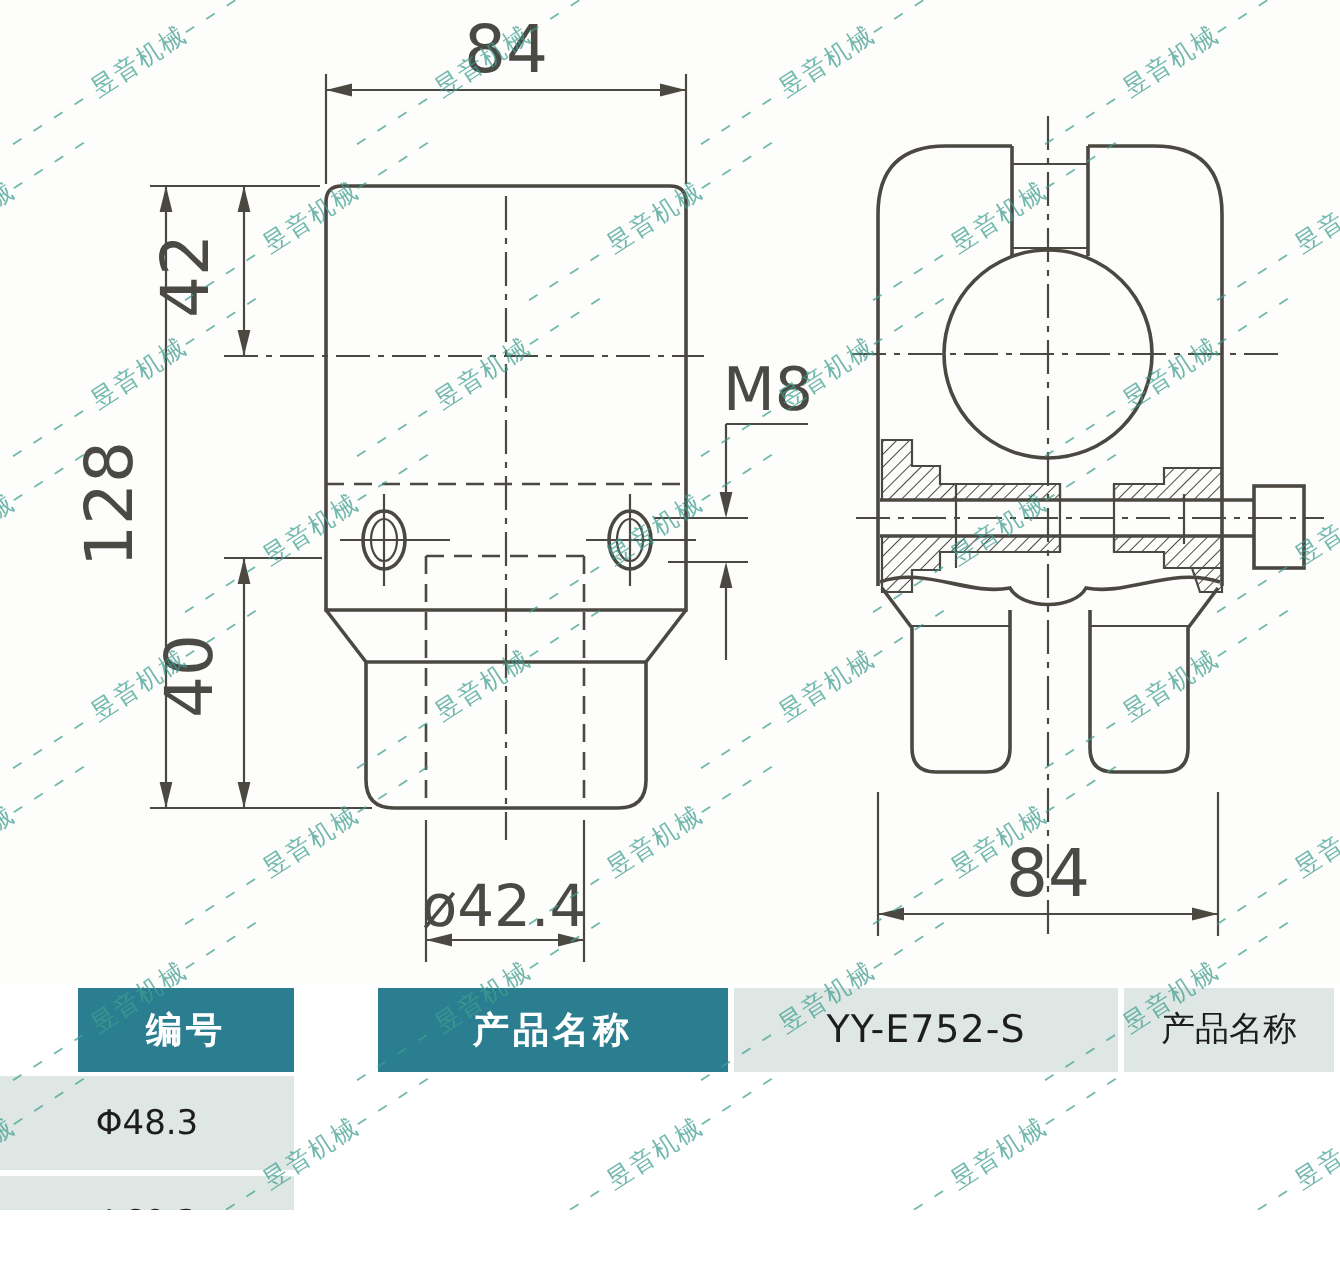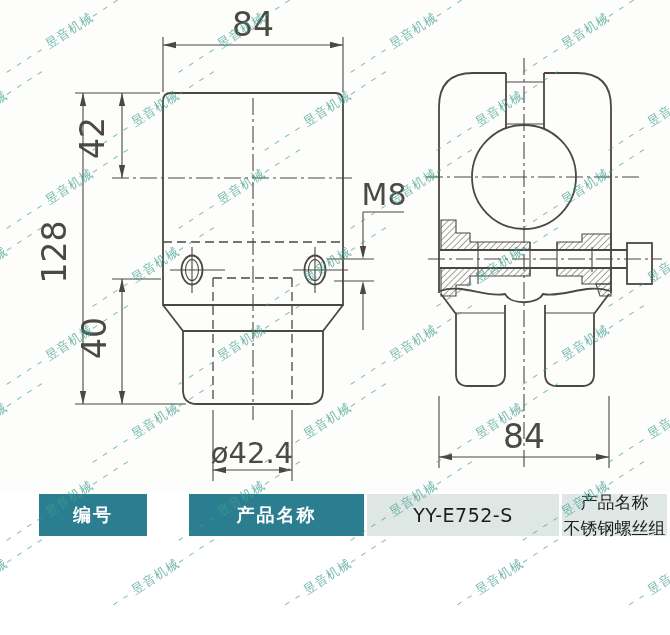--- a/index.html
+++ b/index.html
@@ -157,21 +157,24 @@
     </g>
   </svg>
 
   <div id="spec">
     <div class="th">编号</div>
     <div class="th">产品名称</div>
 
     <div class="td code">YY-E752-S</div>
     <div class="td material">
       <span>产品名称</span>
-      <span>不锈钢螺丝组</span>
+    </div>
+    <div class="dcol">
+      <div class="td">Φ48.3</div>
+      <div class="td">Φ60.3</div>
     </div>
   </div>
 
   <div id="wm">
       <span class="wm" style="left: -80px; top: -14px; color: rgb(62, 158, 144);">– – – – 昱音机械– – – – </span>
       <span class="wm" style="left: 92px; top: -14px; color: rgb(62, 158, 144);">– – – – 昱音机械– – – – </span>
       <span class="wm" style="left: 264px; top: -14px; color: rgb(62, 158, 144);">– – – – 昱音机械– – – – </span>
       <span class="wm" style="left: 436px; top: -14px; color: rgb(62, 158, 144);">– – – – 昱音机械– – – – </span>
       <span class="wm" style="left: 608px; top: -14px; color: rgb(62, 158, 144);">– – – – 昱音机械– – – – </span>
       <span class="wm" style="left: 6px; top: 64px; color: rgb(62, 158, 144);">– – – – 昱音机械– – – – </span>

